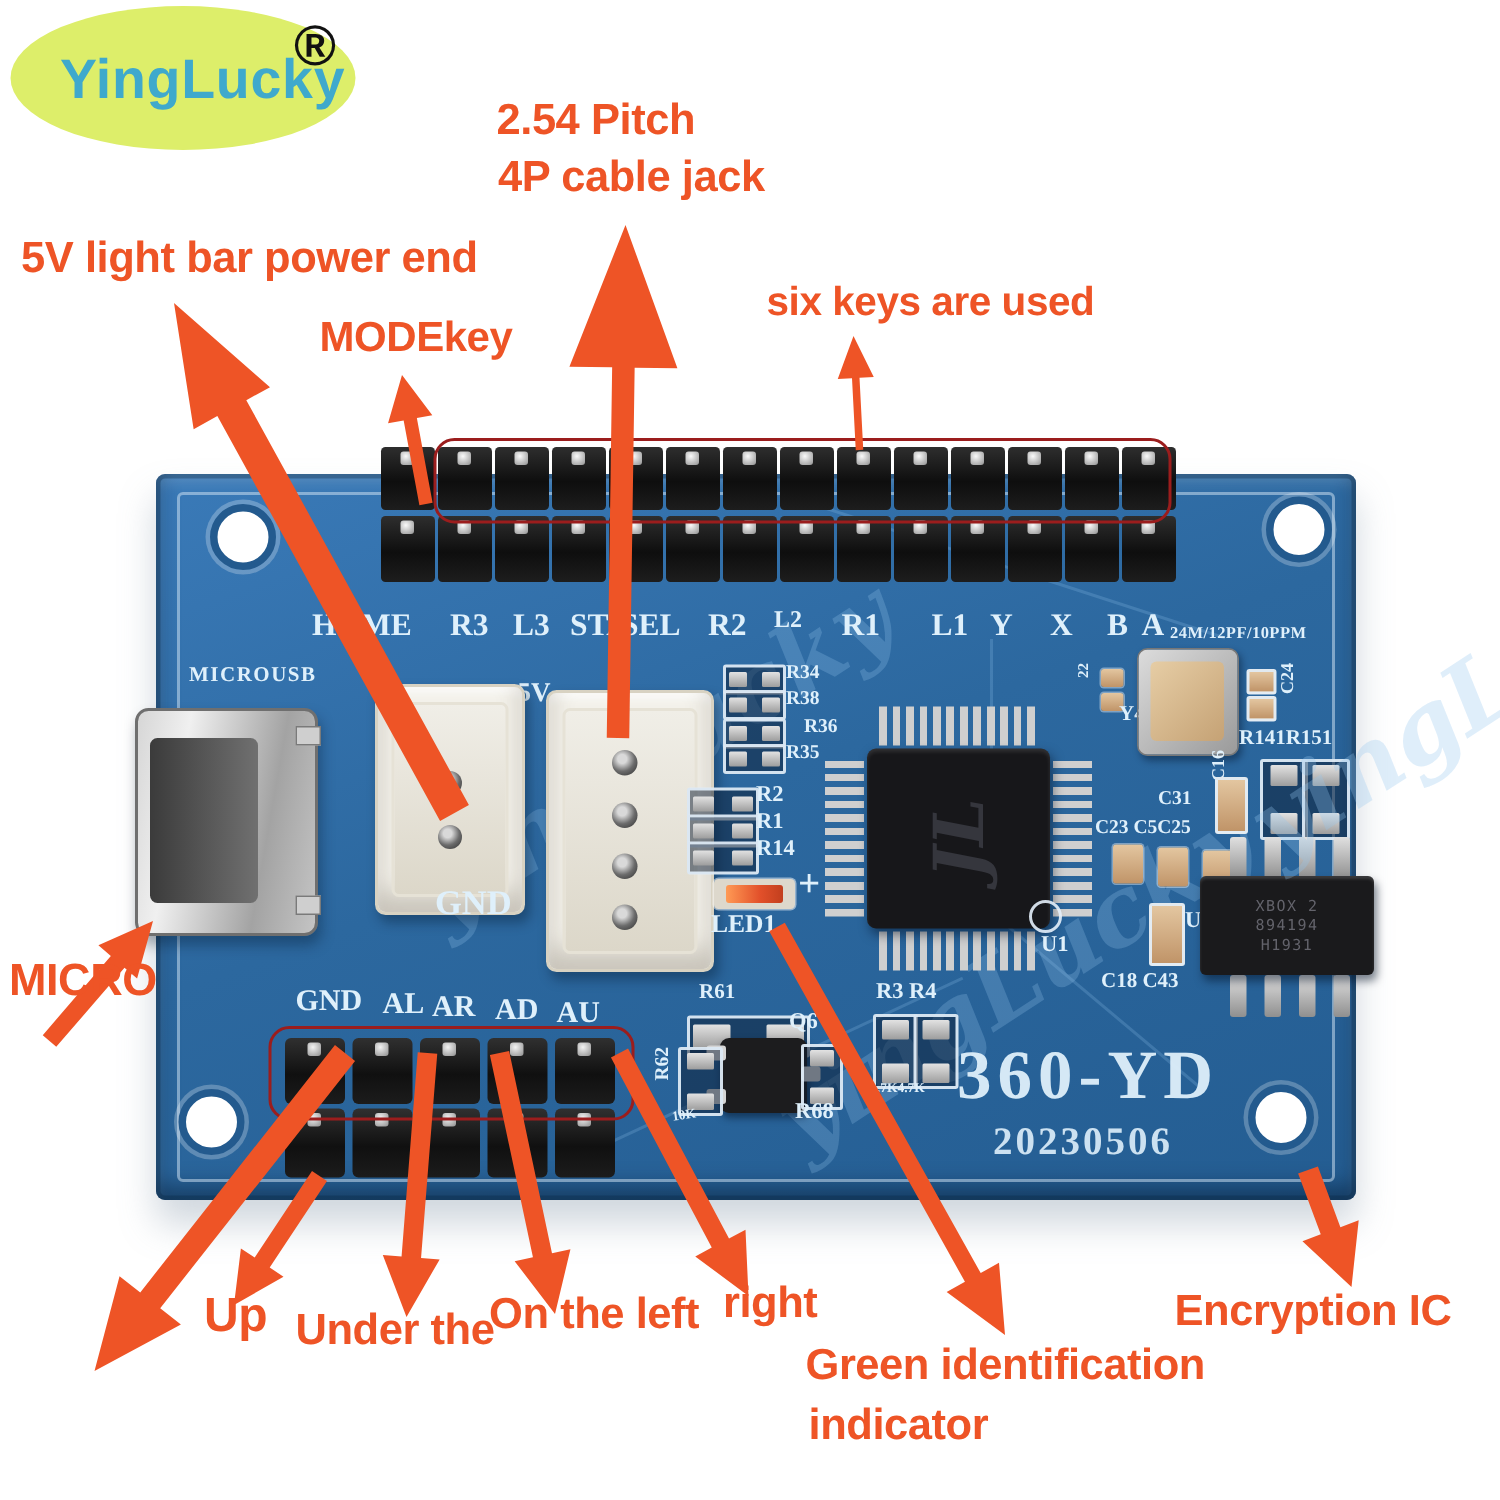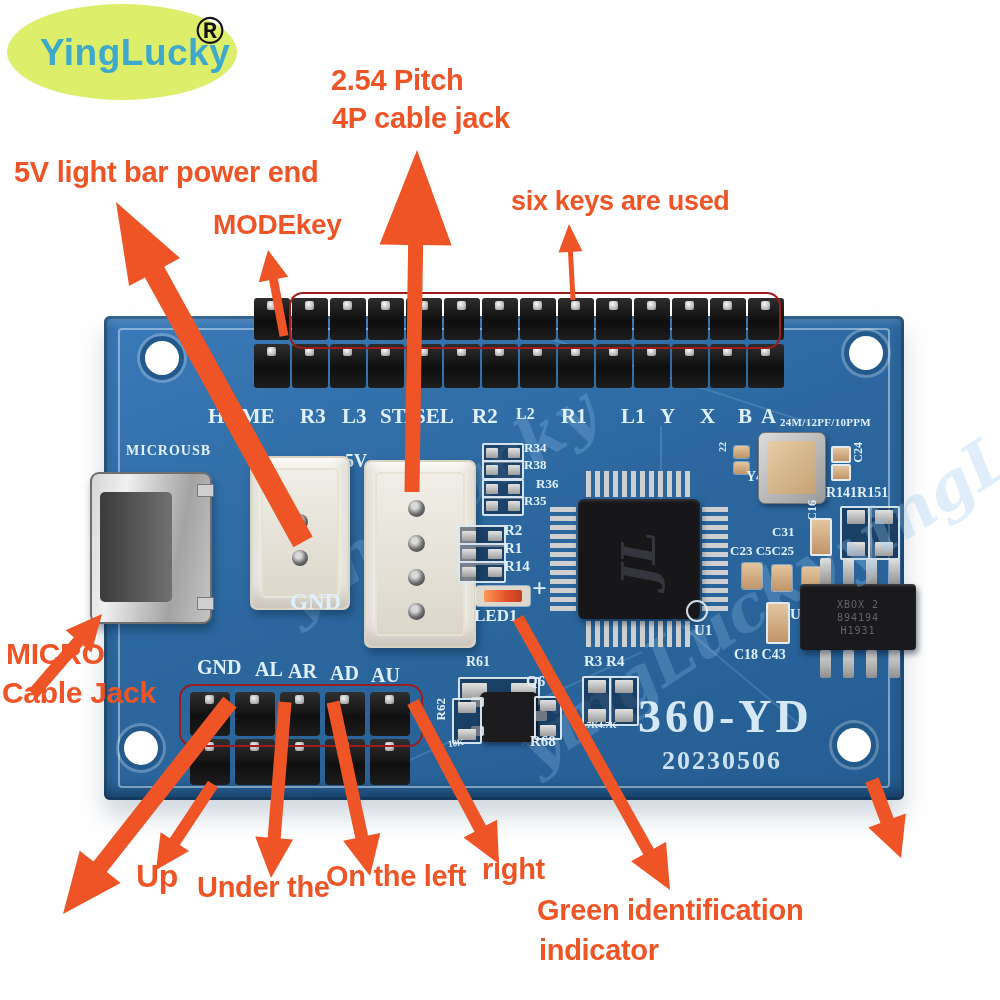--- a/index.html
+++ b/index.html
@@ -402,24 +402,24 @@
       <polygon points="512.8,620.9 643.3,854.5 631.1,861.3 670.0,890.0 666.0,841.8 653.8,848.7 523.2,615.1" fill="#ee5426"></polygon>
       <polygon points="865.4,782.4 880.5,822.9 868.3,827.5 901.0,858.0 905.8,813.5 893.6,818.1 878.6,777.6" fill="#ee5426"></polygon>
     </svg>
 
   <div class="ann" style="left:331px;top:64px;font-size:29px">2.54 Pitch</div>
   <div class="ann" style="left:332px;top:102px;font-size:29px">4P cable jack</div>
   <div class="ann" style="left:511px;top:186px;font-size:27px">six keys are used</div>
   <div class="ann" style="left:14px;top:156px;font-size:29px">5V light bar power end</div>
   <div class="ann" style="left:213px;top:209px;font-size:28px">MODEkey</div>
   <div class="ann" style="left:6px;top:637px;font-size:30px">MICRO</div>
-  <div class="ann" style="left:2px;top:676px;font-size:30px">Cable Jack</div>
   <div class="ann" style="left:136px;top:858px;font-size:32px">Up</div>
   <div class="ann" style="left:326px;top:860px;font-size:29px">On the left</div>
   <div class="ann" style="left:197px;top:871px;font-size:29px">Under the</div>
   <div class="ann" style="left:482px;top:853px;font-size:29px">right</div>
   <div class="ann" style="left:537px;top:894px;font-size:29px">Green identification</div>
   <div class="ann" style="left:539px;top:934px;font-size:29px">indicator</div>
+  <div class="ann" style="left:783px;top:858px;font-size:29px">Encryption IC</div>
 
   <div class="logo-ellipse"></div>
   <div class="logo-brand">YingLucky</div>
   <div class="logo-reg">®</div>
 </div>
 
 </body></html>

